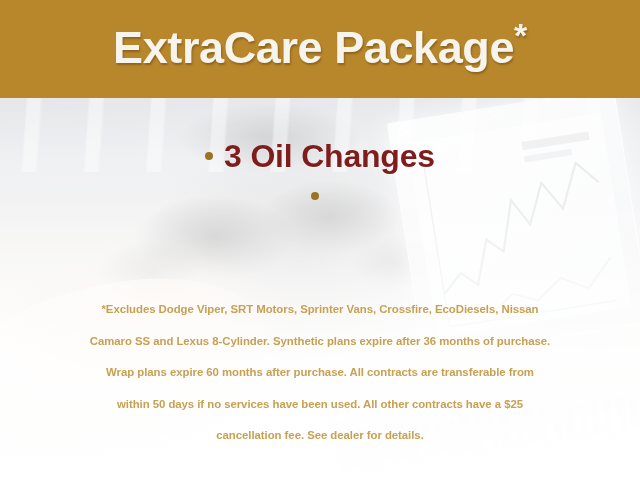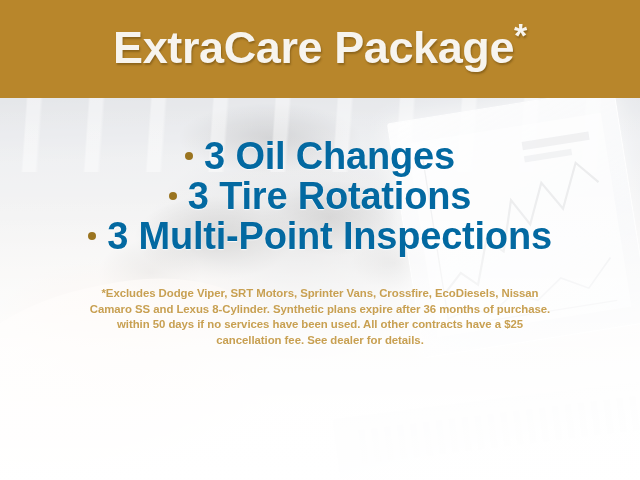--- a/index.html
+++ b/index.html
@@ -187,22 +187,22 @@
     position: absolute;
     left: 0;
     top: 136px;
     width: 640px;
     margin: 0;
     padding: 0;
     list-style: none;
     text-align: center;
   }
   .bullets li {
-    color: #0369a1;
-    font-size: 38px;
+    color: #7f1d1d;
+    font-size: 32px;
     font-weight: bold;
     line-height: 40px;
     letter-spacing: -0.2px;
     white-space: nowrap;
     text-shadow: 0 1px 1px rgba(255,255,255,0.85);
   }
   .bullets li .dot {
     display: inline-block;
     width: 8px;
     height: 8px;
@@ -221,21 +221,21 @@
     top: 286px;
     width: 580px;
     text-align: center;
     color: #c8a052;
     font-size: 11.4px;
     font-weight: bold;
     line-height: 15.6px;
     letter-spacing: -0.05px;
     text-shadow: 0 1px 0 rgba(255,255,255,0.6);
   }
-  .disclaimer p { margin: 0; }
+  .disclaimer p { margin: 16px; }
 </style>
 </head>
 <body>
 
 <div id="promo-card">
 
   <div class="bg-photo">
     <div class="bg-layer bg-wash"></div>
     <div class="bg-layer bg-engine"></div>
     <div class="bg-layer bg-slats"></div>
@@ -265,24 +265,24 @@
     <div class="bg-layer bg-veil"></div>
     <div class="bg-layer bg-fade"></div>
   </div>
 
   <div class="header-band">
     <h1 class="header-title"><span>ExtraCare Package</span><span class="star">*</span></h1>
   </div>
 
   <ul class="bullets">
     <li><span class="dot"></span><span>3 Oil Changes</span></li>
-    <li><span class="dot"></span><span>3 Tire Rotations</span></li>
-    <li><span class="dot"></span><span>3 Multi-Point Inspections</span></li>
+    <li><span class="dot"></span></li>
   </ul>
 
   <div class="disclaimer">
     <p>*Excludes Dodge Viper, SRT Motors, Sprinter Vans, Crossfire, EcoDiesels, Nissan</p>
     <p>Camaro SS and Lexus 8-Cylinder. Synthetic plans expire after 36 months of purchase.</p>
+    <p>Wrap plans expire 60 months after purchase. All contracts are transferable from</p>
     <p>within 50 days if no services have been used. All other contracts have a $25</p>
     <p>cancellation fee. See dealer for details.</p>
   </div>
 
 </div>
 
 </body></html>

